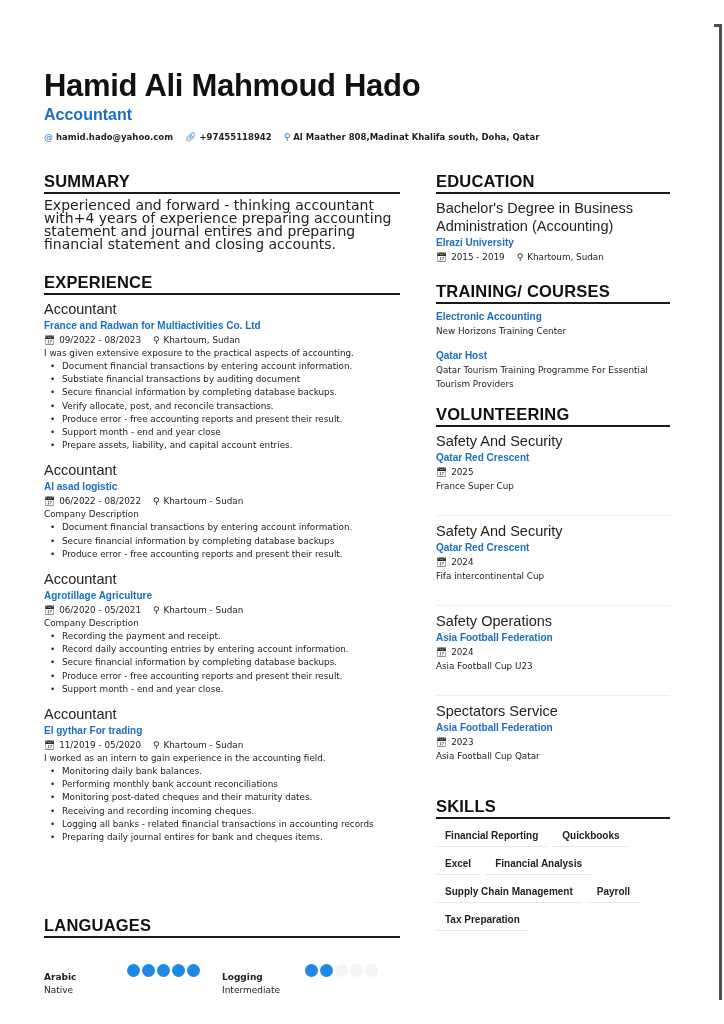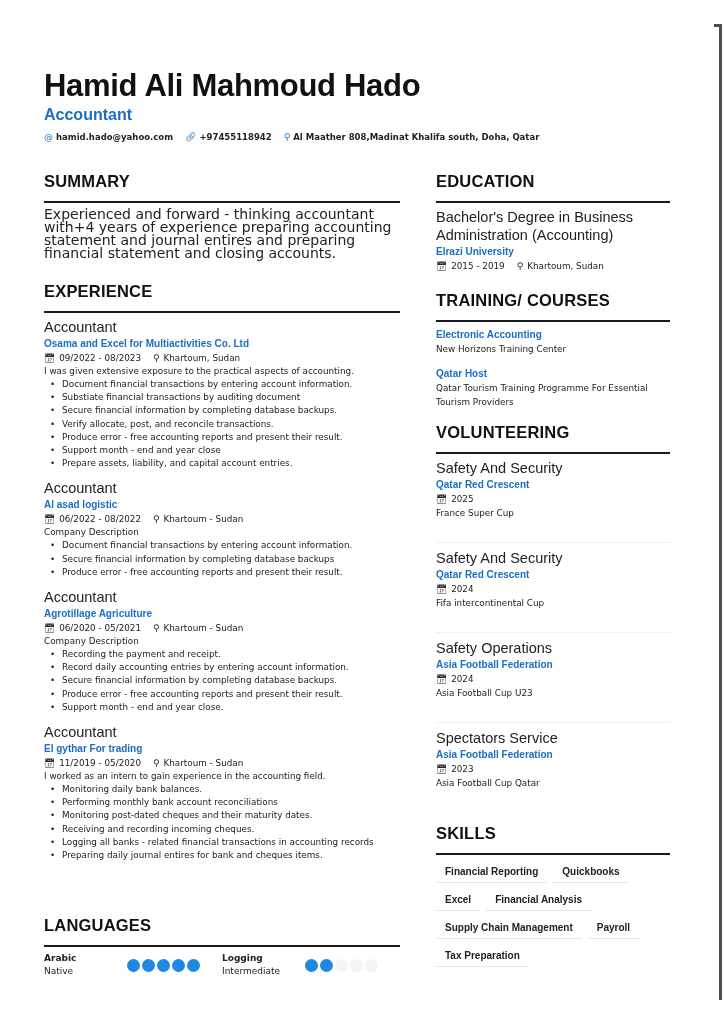--- a/index.html
+++ b/index.html
@@ -16,36 +16,36 @@
   .title { font-family: "Liberation Sans", sans-serif; font-weight: bold; font-size: 16px; color: #1b6ec2; margin-top: 2px; }
   .contacts { margin-top: 8px; font-size: 8.5px; font-weight: bold; color: #222; display: flex; gap: 12px; align-items: center; }
   .contacts .ci { display: flex; align-items: center; gap: 3px; }
   .ic { color: #1b6ec2; font-size: 9px; font-weight: normal; }
 
   .col-left { position: absolute; left: 44px; top: 172px; width: 356px; }
   .col-right { position: absolute; left: 436px; top: 172px; width: 234px; }
 
   .sec-title {
     font-family: "Liberation Sans", sans-serif; font-weight: bold; font-size: 16.5px; color: #111;
-    border-bottom: 2.5px solid #1a1a1a; padding-bottom: 10px; margin-bottom: 5px; letter-spacing: 0.2px;
+    border-bottom: 2.5px solid #1a1a1a; padding-bottom: 1px; margin-bottom: 5px; letter-spacing: 0.2px;
   }
   .summary-text { font-size: 14px; line-height: 13px; color: #222; }
 
   .job { margin-bottom: 9px; }
   .job-role { font-family: "Liberation Sans", sans-serif; font-size: 14.5px; color: #222; line-height: 18px; }
   .company { font-family: "Liberation Sans", sans-serif; font-weight: bold; font-size: 10px; color: #1b6ec2; line-height: 15px; }
   .meta { font-size: 8.8px; color: #222; display: flex; gap: 12px; line-height: 14px; }
   .meta span.m { display: inline-flex; gap: 4px; align-items: center; }
   .desc { font-size: 8.8px; line-height: 13px; color: #222; }
   ul.bullets { margin: 0; padding: 0 0 0 18px; list-style: none; }
   ul.bullets li { font-size: 8.8px; line-height: 13.2px; position: relative; }
   ul.bullets li::before { content: "•"; position: absolute; left: -12px; }
 
   .lang-row { display: flex; align-items: center; font-size: 9px; margin-top: 3px; }
-  .lang { width: 88px; line-height: 13px; }
+  .lang { width: 88px; line-height: 13px; margin-top: 28px; }
   .lang .ln { font-weight: bold; }
   .dots { display: flex; gap: 2px; width: 100px; }
   .dot { width: 13px; height: 13px; border-radius: 50%; background: #1e88e5; }
   .dot.off { background: #f2f4f6; }
 
   .edu-degree { font-family: "Liberation Sans", sans-serif; font-size: 14.5px; line-height: 18px; color: #222; }
   .small { font-size: 8.8px; line-height: 14px; color: #222; }
   .course { margin-bottom: 10px; }
   .vol { margin-bottom: 6px; padding-bottom: 22px; border-bottom: 1px solid #f0f0f0; }
   .vol:last-child { border-bottom: none; }
@@ -81,21 +81,21 @@
   <section style="margin-bottom:22px;">
     <div class="sec-title">SUMMARY</div>
     <div class="summary-text">Experienced and forward - thinking accountant with+4 years of experience preparing accounting statement and journal entires and preparing financial statement and closing accounts.</div>
   </section>
 
   <section>
     <div class="sec-title">EXPERIENCE</div>
     <div id="jobs">
         <div class="job">
           <div class="job-role">Accountant</div>
-          <div class="company">Osama and Excel for Multiactivities Co. Ltd</div>
+          <div class="company">France and Radwan for Multiactivities Co. Ltd</div>
           <div class="meta">
             <span class="m">
               <span>📅︎</span>
               <span>09/2022 - 08/2023</span>
             </span>
             <span class="m">
               <span>⚲</span>
               <span>Khartoum, Sudan</span>
             </span>
           </div>

